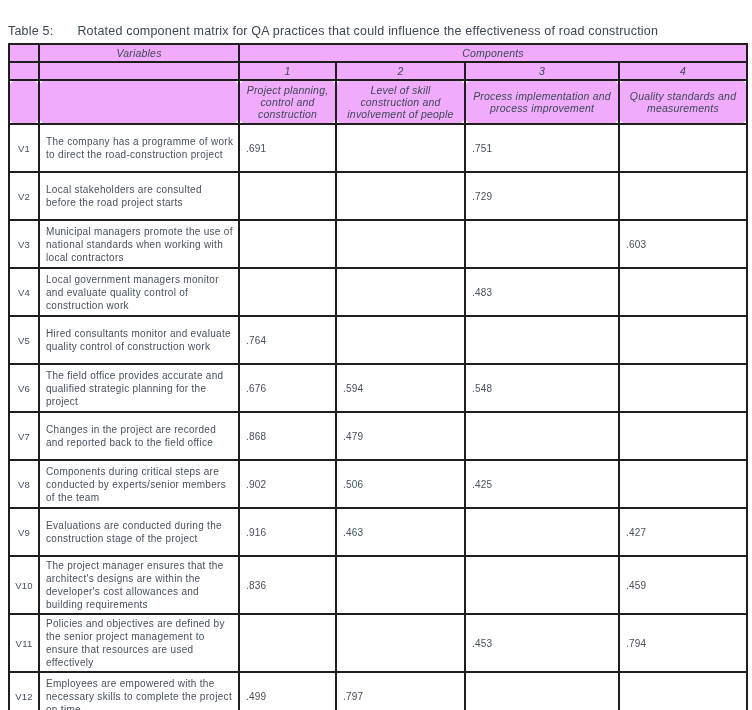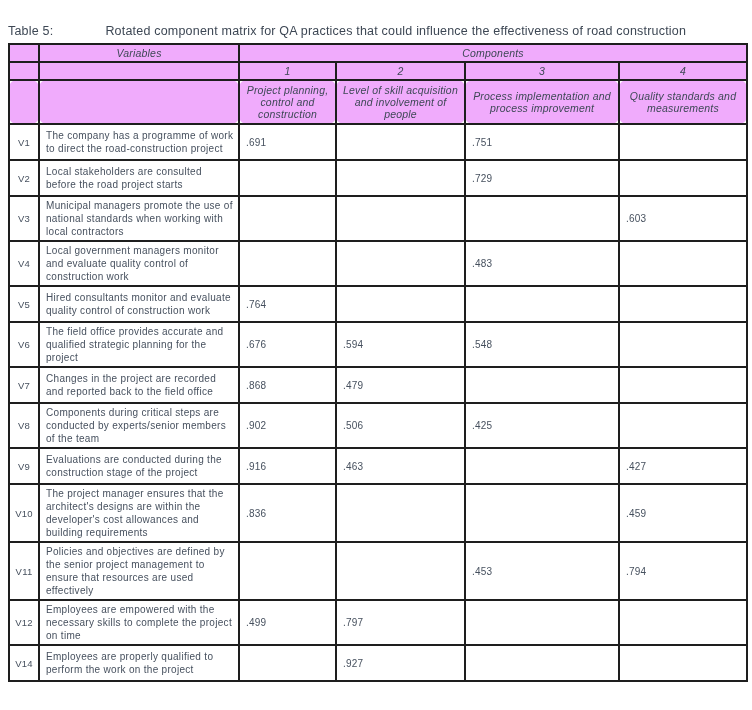--- a/index.html
+++ b/index.html
@@ -15,21 +15,20 @@
   .page { width: 752px; height: 710px; }
 
   .caption {
     display: flex;
     align-items: baseline;
     padding: 6px 0 5px 8px;
     font-size: 12.5px;
     letter-spacing: 0.2px;
     color: #3d4754;
     white-space: nowrap;
-    gap: 28px;
   }
   .caption .cap-label { flex: 0 0 auto; }
   .caption .cap-text  { margin-left: 24px; margin-top: 18px; }
 
   table.matrix {
     border-collapse: collapse;
     table-layout: fixed;
     width: 738px;
     margin-left: 8px;
   }
@@ -51,21 +50,21 @@
   tr.head-top th    { height: 14px; }
   tr.head-num th    { height: 14px; }
   tr.head-names th  { height: 36px; line-height: 12px; padding: 3px 6px; border-radius: 8px; }
 
   tbody td {
     font-size: 10px;
     letter-spacing: 0.2px;
     vertical-align: middle;
     background: #ffffff;
   }
-  tbody tr { height: 36px; }
+  tbody tr { height: 48px; }
 
   td.id-cell {
     text-align: center;
     font-size: 9.5px;
     padding: 1px;
   }
   td.var-cell {
     padding: 2px 4px 2px 6px;
     line-height: 13px;
     letter-spacing: 0.3px;
@@ -106,21 +105,21 @@
         <th></th>
         <th>1</th>
         <th>2</th>
         <th>3</th>
         <th>4</th>
       </tr>
       <tr class="head-names">
         <th></th>
         <th></th>
         <th>Project planning, control and construction</th>
-        <th>Level of skill acquisition and involvement of people</th>
+        <th>Level of skill construction and involvement of people</th>
         <th>Process implementation and process improvement</th>
         <th>Quality standards and measurements</th>
       </tr>
     </thead>
     <tbody>
         <tr>
           <td class="id-cell">V1</td>
           <td class="var-cell">The company has a programme of work to direct the road-construction project</td>
           <td class="load-cell">.691</td>
           <td class="load-cell"></td>

